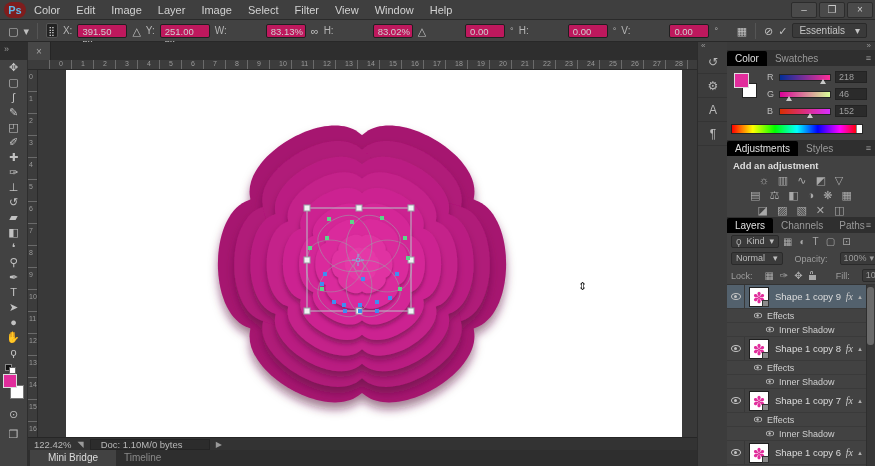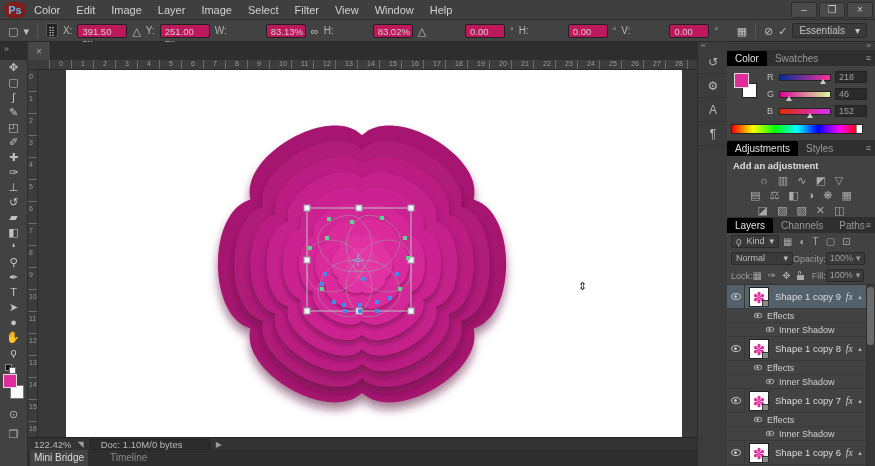--- a/index.html
+++ b/index.html
@@ -77,21 +77,21 @@
   .statusbar { position:absolute; left:28px; top:437px; width:669px; height:13px; background:#333333;
     border-top:1px solid #262626; display:flex; align-items:center; color:#b8b8b8; font-size:9.5px; }
   .zoomval { padding:0 6px; min-width:44px; }
   .statusicon { color:#9a9a9a; font-size:8px; margin-right:6px; }
   .docwell { background:#2c2c2c; border:1px solid #242424; height:11px; line-height:10px;
     padding:0 10px; min-width:120px; }
   .statarrow { color:#9a9a9a; font-size:8px; margin-left:6px; }
 
   
   .minibar { position:absolute; left:28px; top:450px; width:669px; height:16px; background:#2e2e2e; }
-  .mbtab { position:absolute; top:0; height:16px; font-size:10px; line-height:16px; padding:0 4px; }
+  .mbtab { position:absolute; top:0; height:16px; font-size:10px; line-height:16px; padding:0 18px; }
   .mbtab.active { left:2px; background:#424242; color:#dddddd; }
   .mbtab.idle { left:78px; color:#8a8a8a; }
 
   
   .dockicons { position:absolute; left:697px; top:42px; width:30px; height:424px; background:#3c3c3c;
     border-left:1px solid #2c2c2c; }
   .dockicons .hdr { height:8px; text-align:left; padding-left:3px; color:#9a9a9a; font-size:8px; line-height:8px; }
   .dkbtn { width:30px; height:24px; color:#b9b9b9; font-size:12px; text-align:center; line-height:24px;
     border-bottom:1px solid #343434; }
   .dock { position:absolute; left:727px; top:42px; width:148px; height:424px; background:#3a3a3a; }
@@ -120,21 +120,21 @@
   
   .addadj { color:#dedede; font-size:9.5px; font-weight:bold; padding:4px 6px 2px 6px; }
   .adjrow { display:flex; justify-content:center; gap:9px; height:15px; }
   .adjicon { color:#a8a8a8; font-size:11px; line-height:14px; }
 
   
   .lfilter { display:flex; align-items:center; gap:4px; padding:2px 4px; height:17px; }
   .kindbox { background:#3a3a3a; border:1px solid #2a2a2a; border-radius:2px; color:#bdbdbd;
     font-size:9px; height:13px; line-height:11px; padding:0 4px; display:flex; gap:5px; align-items:center; }
   .ficon { color:#a8a8a8; font-size:10px; }
-  .lrow2 { display:flex; align-items:center; gap:0; padding:2px 4px; height:17px; font-size:9px; color:#9d9d9d; }
+  .lrow2 { display:flex; align-items:center; gap:12px; padding:2px 4px; height:17px; font-size:9px; color:#9d9d9d; }
   .ddbox { background:#3a3a3a; border:1px solid #2a2a2a; border-radius:2px; color:#bdbdbd;
     font-size:9px; height:13px; line-height:11px; padding:0 4px; display:flex; gap:8px; align-items:center; }
   .valbox { background:#3a3a3a; border:1px solid #2a2a2a; border-radius:2px; color:#9d9d9d;
     font-size:9px; height:13px; line-height:11px; padding:0 3px; display:flex; gap:3px; align-items:center; }
   .llist { position:relative; height:182px; overflow:hidden; background:#424242; border-top:1px solid #333; }
   .lrow { display:flex; align-items:center; border-bottom:1px solid #3a3a3a; position:relative; }
   .lrow.main { height:24px; }
   .lrow.main.selected { background:#53616d; }
   .eyewell { width:18px; height:100%; border-right:1px solid #383838; display:flex;
     align-items:center; justify-content:center; flex:none; }

